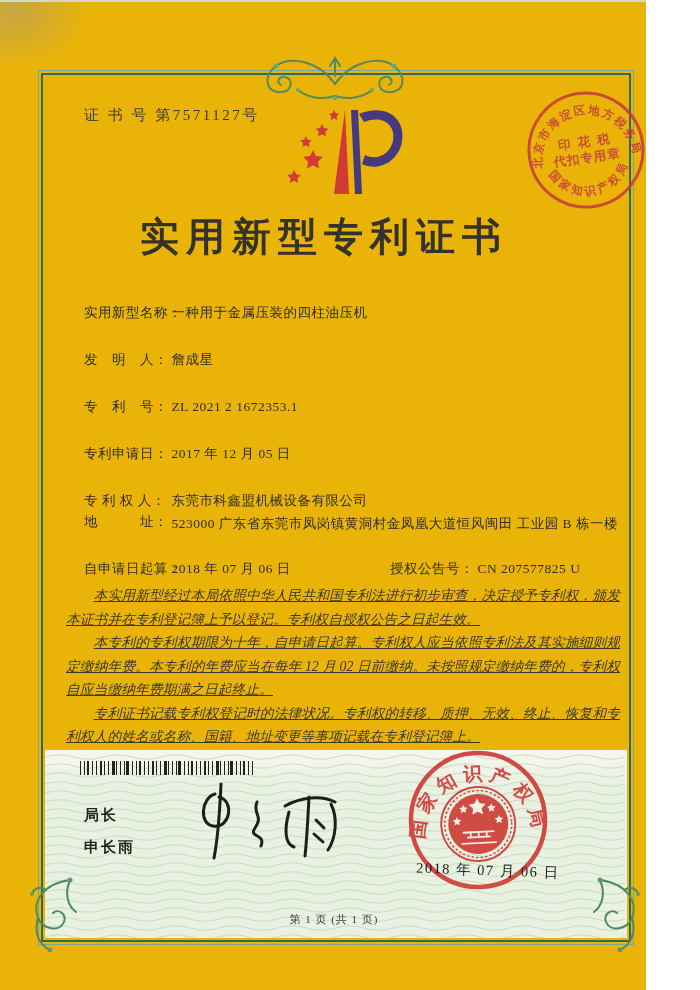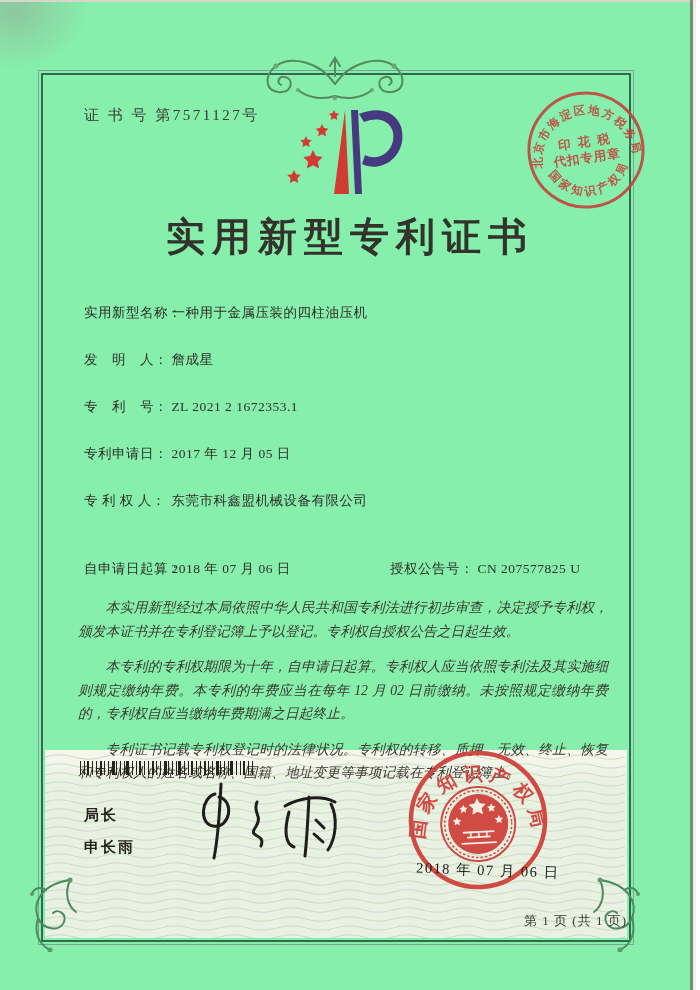--- a/index.html
+++ b/index.html
@@ -1,65 +1,65 @@
 <!DOCTYPE html>
 <html><head>
 <meta charset="utf-8">
 <style>
   html,body{margin:0;padding:0;}
   body{width:700px;height:990px;background:#ffffff;font-family:"Liberation Serif","DejaVu Serif",serif;}
-  .paper{position:absolute;left:0;top:0;width:696px;height:990px;background:#86efac;overflow:hidden;}
+  .paper{position:absolute;left:0;top:0;width:646px;height:990px;background:#eab308;overflow:hidden;}
   .scan-edge-right{position:absolute;left:690px;top:0;width:3px;height:990px;background:#6e6e68;opacity:.75;}
   .scan-edge-right2{position:absolute;left:693px;top:0;width:7px;height:990px;background:#efeee8;}
   .scan-smudge{position:absolute;left:0;top:0;width:90px;height:70px;
     background:radial-gradient(ellipse at 15% 15%, rgba(150,150,140,.45), rgba(150,150,140,0) 70%);}
   .scan-topline{position:absolute;left:0;top:0;width:700px;height:2px;background:#d8d6cc;}
 
   .frame{position:absolute;left:41px;top:73px;width:586px;height:865px;
     border:2.5px solid #2e6b50;outline:1px solid #7ba58e;outline-offset:2px;background:transparent;}
 
   .guilloche-band{position:absolute;left:45px;top:750px;width:582px;height:188px;
     background:linear-gradient(#f9f7ef, #e9f1e2 34px);}
   .guilloche-band svg{position:absolute;left:0;top:0;opacity:.85;}
 
   .cert-no{position:absolute;left:84px;top:106px;font-size:15px;letter-spacing:2.5px;color:#3b3b33;white-space:nowrap;}
 
   .logo{position:absolute;left:272px;top:98px;width:170px;height:118px;}
 
-  .title{position:absolute;left:140px;top:210px;width:420px;text-align:center;
+  .title{position:absolute;left:140px;top:210px;width:420px;text-align:left;
     font-size:39px;font-weight:bold;letter-spacing:7px;color:#33332c;white-space:nowrap;}
 
   .row{position:absolute;left:84px;font-size:13.5px;color:#2f2f28;white-space:nowrap;}
   .row .lbl{display:inline-block;width:84px;letter-spacing:.5px;}
   .row .val{letter-spacing:.5px;}
   .row-address .val{display:inline-block;vertical-align:top;width:452px;white-space:normal;line-height:22px;}
   .row-grant .pair2{position:absolute;left:306px;top:0;}
 
   .body-text{position:absolute;left:66px;top:584px;width:554px;font-size:13.8px;line-height:23.5px;
     color:#3a382f;text-align:justify;font-style:italic;}
-  .body-text p{margin:12px;text-indent:2em;}
+  .body-text p{margin:0;text-indent:2em;text-decoration:underline;}
 
   .barcode{position:absolute;left:80px;top:761px;width:175px;height:14px;
     background:
       repeating-linear-gradient(90deg,#23231f 0 1.5px,transparent 1.5px 4px),
       repeating-linear-gradient(90deg,transparent 0 7px,#23231f 7px 9.5px,transparent 9.5px 13px);}
 
   .director-title{position:absolute;left:84px;top:806px;font-size:15px;font-weight:600;color:#24241f;
     font-family:"Liberation Sans","DejaVu Sans",sans-serif;letter-spacing:2px;}
   .director-name{position:absolute;left:84px;top:838px;font-size:15px;font-weight:600;color:#24241f;
     font-family:"Liberation Sans","DejaVu Sans",sans-serif;letter-spacing:2px;}
   .signature{position:absolute;left:185px;top:776px;width:170px;height:92px;}
 
   .seal-big{position:absolute;left:405px;top:747px;width:146px;height:146px;opacity:.93;transform:rotate(-3deg);}
   .seal-date{position:absolute;left:416px;top:861px;font-size:14.5px;color:#1d1d1a;letter-spacing:1.5px;
     transform:rotate(2deg);white-space:nowrap;z-index:5;}
 
   .tax-stamp{position:absolute;left:521px;top:85px;width:130px;height:130px;opacity:.88;transform:rotate(-8deg);}
 
-  .footer{position:absolute;left:41px;top:912px;width:586px;text-align:right;font-size:13px;color:#3c3c34;letter-spacing:1px;}
+  .footer{position:absolute;left:41px;top:912px;width:586px;text-align:center;font-size:11px;color:#3c3c34;letter-spacing:1px;}
 
   .ornament-top{position:absolute;left:238px;top:46px;width:194px;height:70px;}
   .ornament-bl{position:absolute;left:24px;top:876px;width:54px;height:76px;}
   .ornament-br{position:absolute;left:592px;top:876px;width:54px;height:76px;transform:scaleX(-1);}
 </style>
 </head>
 <body>
 
 <div class="paper">
 
@@ -185,20 +185,24 @@
     <span class="val">ZL 2021 2 1672353.1</span>
   </div>
   <div class="row" style="top:445px">
     <span class="lbl">专利申请日：</span>
     <span class="val">2017 年 12 月 05 日</span>
   </div>
   <div class="row" style="top:492px">
     <span class="lbl">专 利 权 人：</span>
     <span class="val">东莞市科鑫盟机械设备有限公司</span>
   </div>
+  <div class="row row-address" style="top:513px">
+    <span class="lbl">地　　　址：</span>
+    <span class="val">523000 广东省东莞市凤岗镇黄洞村金凤凰大道恒风闽田 工业园 B 栋一楼</span>
+  </div>
   <div class="row row-grant" style="top:560px">
     <span class="lbl">自申请日起算：</span>
     <span class="val">2018 年 07 月 06 日</span>
     <span class="pair2">
       <span class="lbl" style="width:auto">授权公告号：</span>
       <span class="val">CN 207577825 U</span>
     </span>
   </div>
 
   <div class="body-text">

